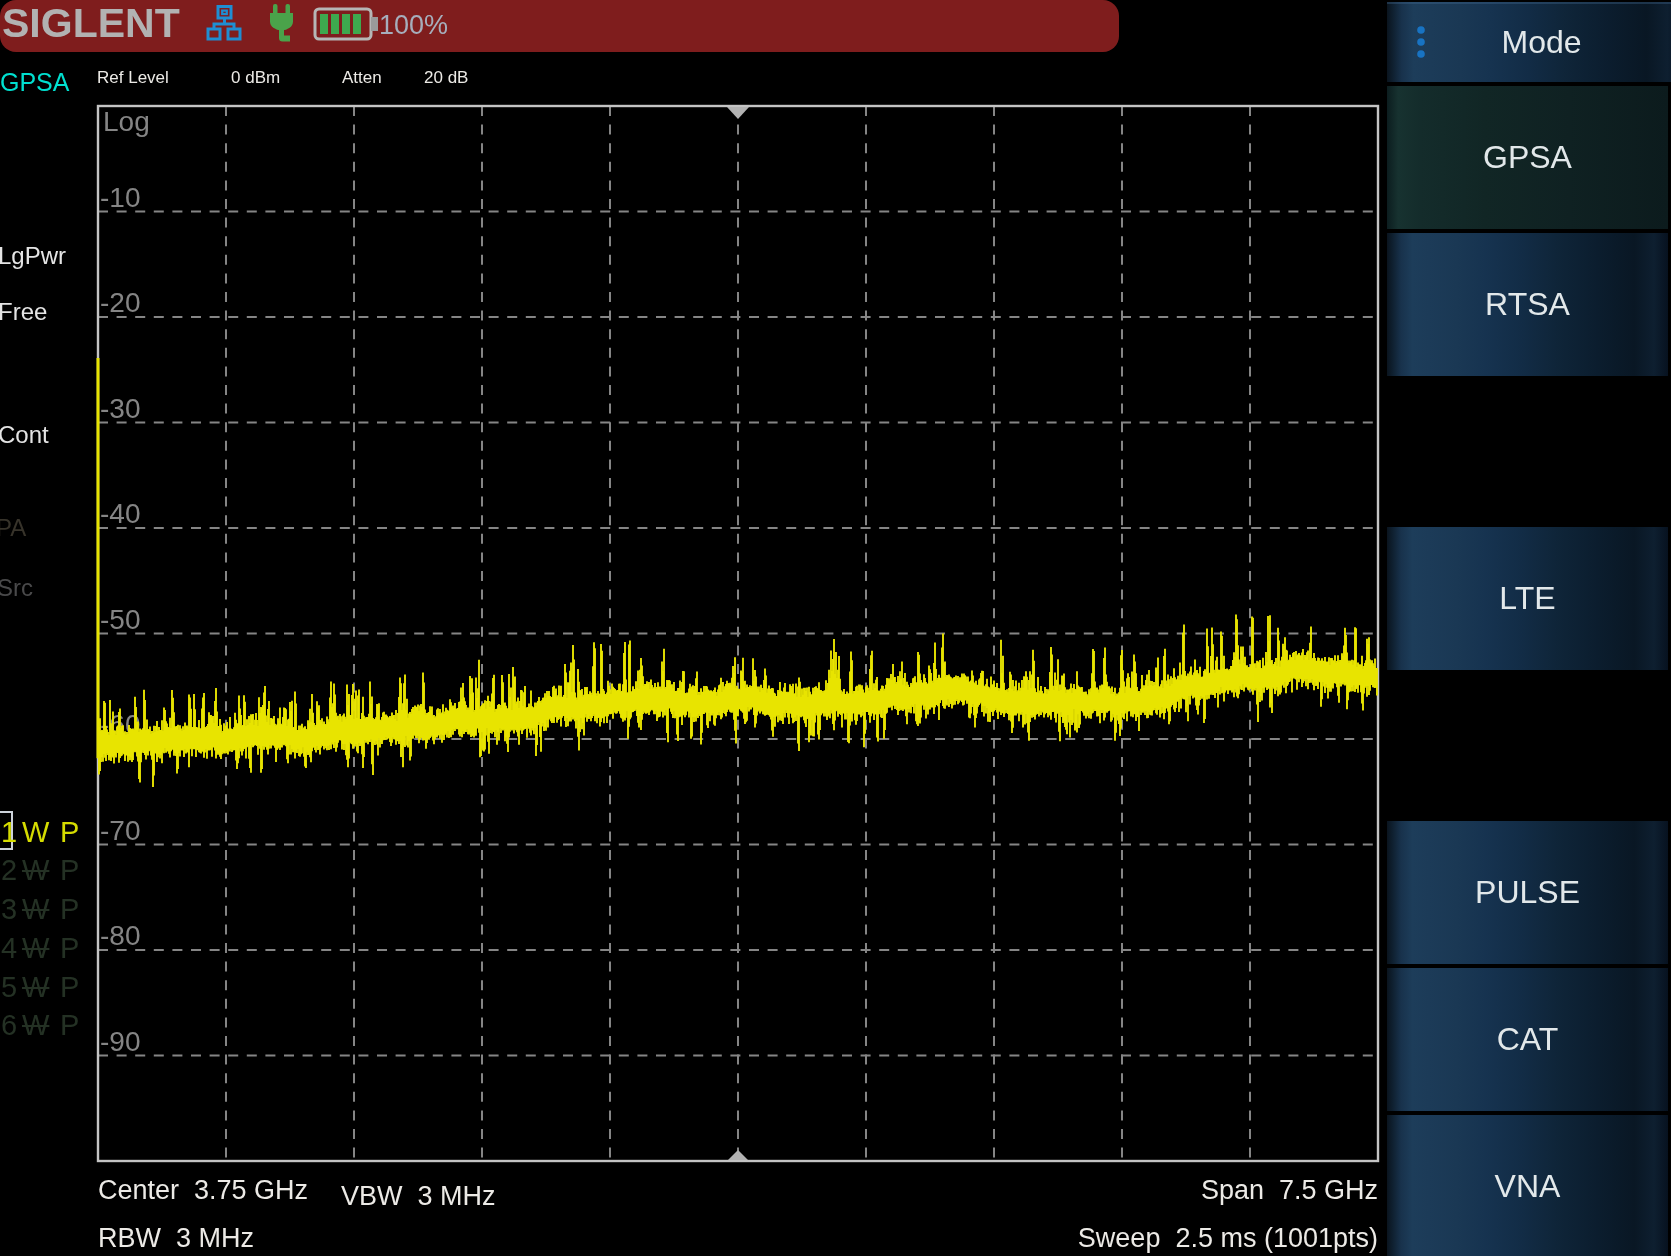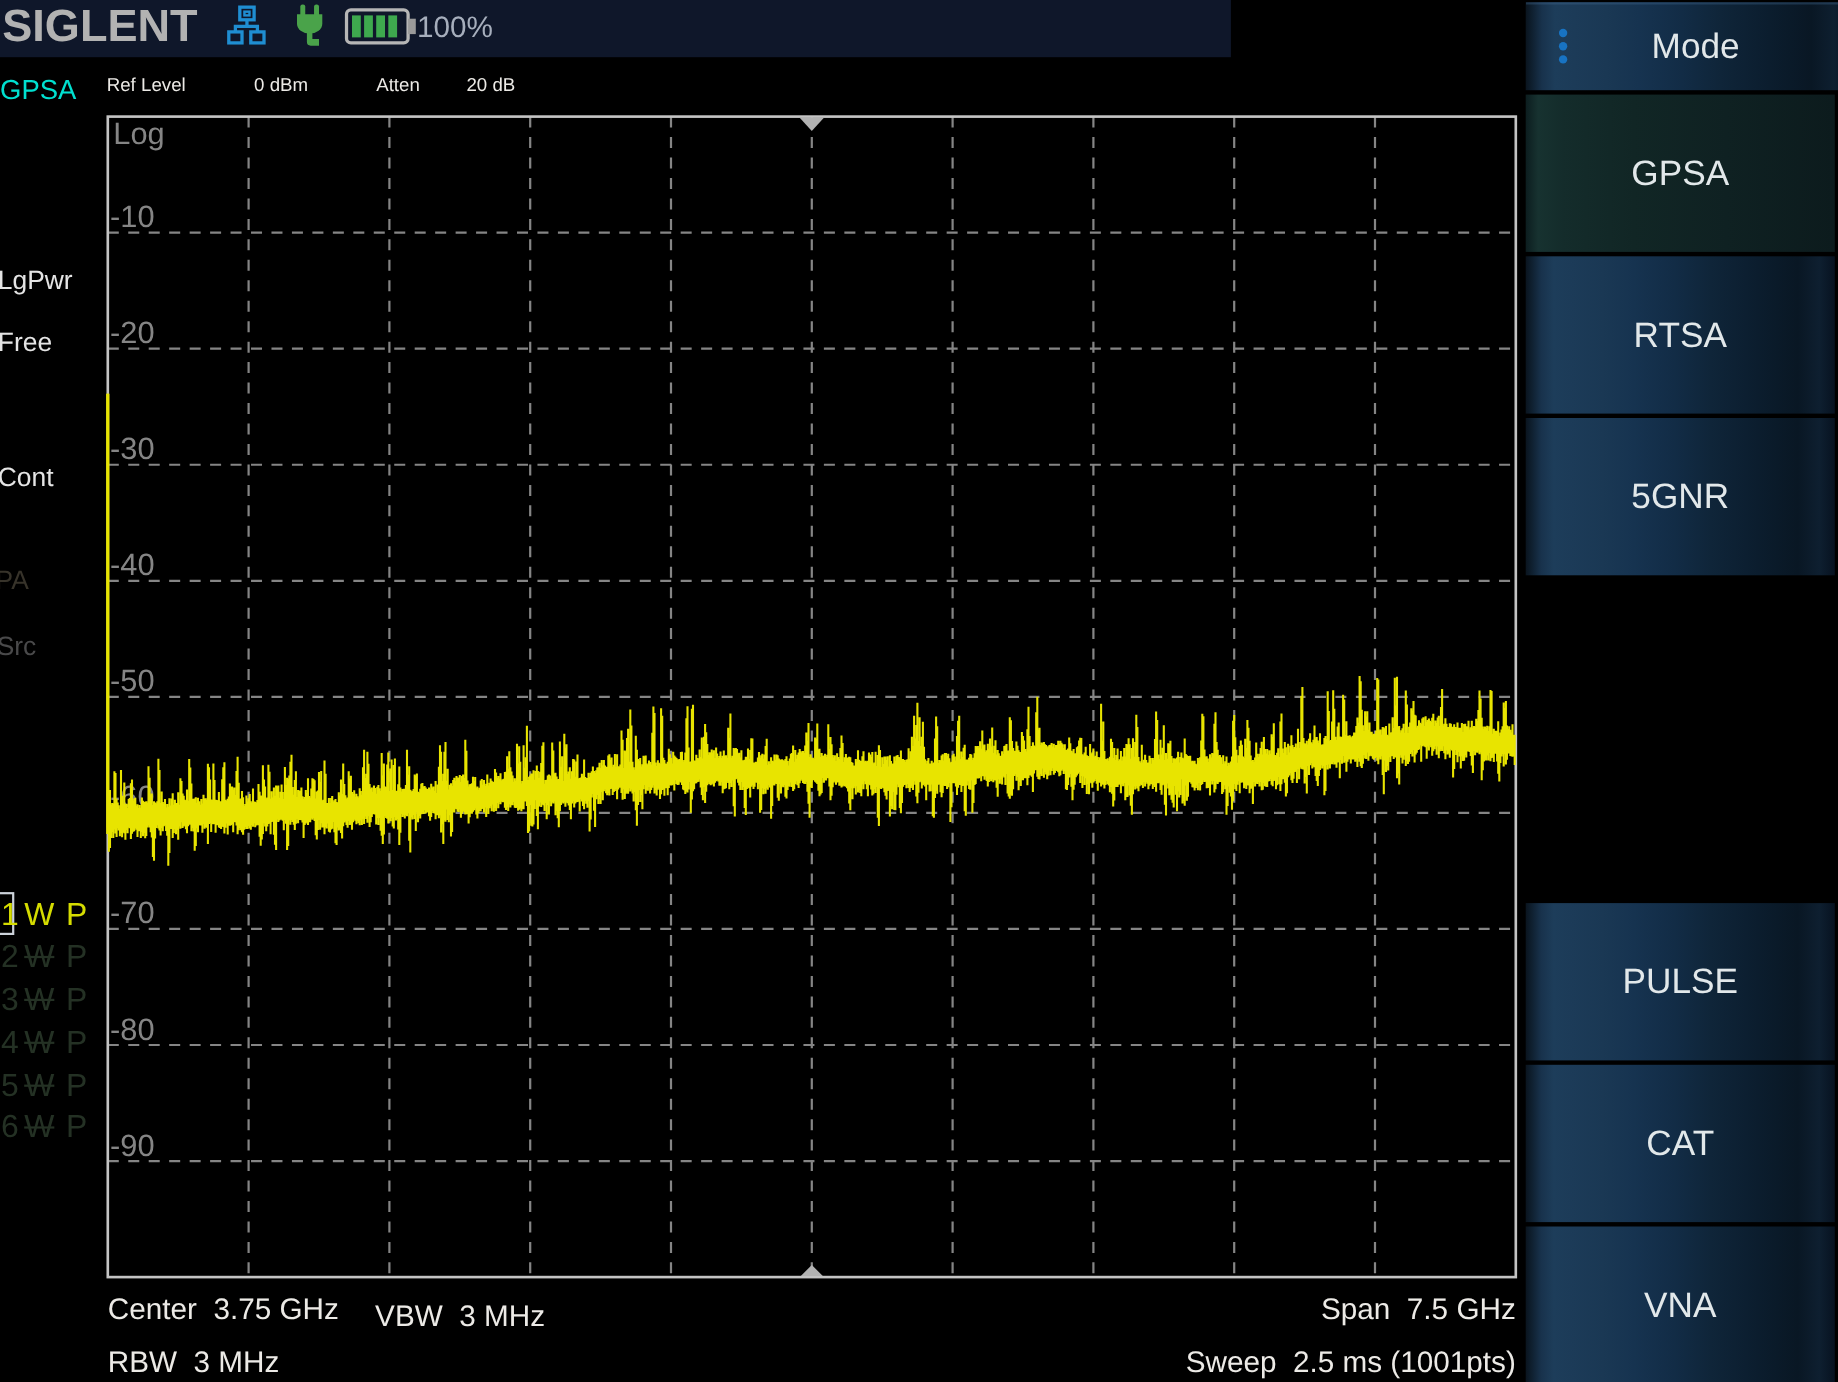--- a/index.html
+++ b/index.html
@@ -1,16 +1,16 @@
 <!DOCTYPE html>
 <html><head><meta charset="utf-8">
 <style>
 html,body{margin:0;padding:0;background:#000;width:1671px;height:1256px;overflow:hidden;font-family:"Liberation Sans",sans-serif;}
 .ab{position:absolute;white-space:nowrap;}
-#topbar{position:absolute;left:0;top:0;width:1119px;height:52px;background:#0f172a;}
+#topbar{position:absolute;left:0;top:0;width:1119px;height:52px;background:#7f1d1d;border-radius:16px;}
 #logo{position:absolute;left:2px;top:0px;font-size:41px;font-weight:bold;color:#b2b2b2;}
 #pct{position:absolute;left:379px;top:10px;font-size:27px;color:#a6aebc;}
 .r2{top:68px;font-size:17px;color:#eceae6;}
 #gpsa2{color:#00e0d0;}
 .bt{font-size:27px;color:#eceae6;}
 .lbl{font-size:24px;color:#e4e4e4;}
 .dimlbl{font-size:24px;}
 .trow{position:absolute;left:0;font-size:29px;white-space:nowrap;}
 .tn{position:absolute;left:1px;}
 .tw{position:absolute;left:22px;}
@@ -151,17 +151,17 @@
 <div id="sidebar">
  <div id="modebtn" style="padding-left:14px"><svg class="ab" style="left:27px;top:21px" width="14" height="38" viewBox="0 0 14 38">
    <g fill="#1873c2">
           <circle cx="7" cy="7" r="3.8"></circle>
           <circle cx="7" cy="19" r="3.8"></circle>
           <circle cx="7" cy="31" r="3.8"></circle>
         </g>
   </svg>Mode</div>
 <div class="btn sel" style="top:86px">GPSA</div>
 <div class="btn" style="top:233px">RTSA</div>
-<div class="btn" style="top:380px">5GNR</div>
+<div class="btn" style="top:527px">LTE</div>
 <div class="btn" style="top:821px">PULSE</div>
 <div class="btn" style="top:968px">CAT</div>
 <div class="btn" style="top:1115px">VNA</div>
 </div>
 
 </body></html>

